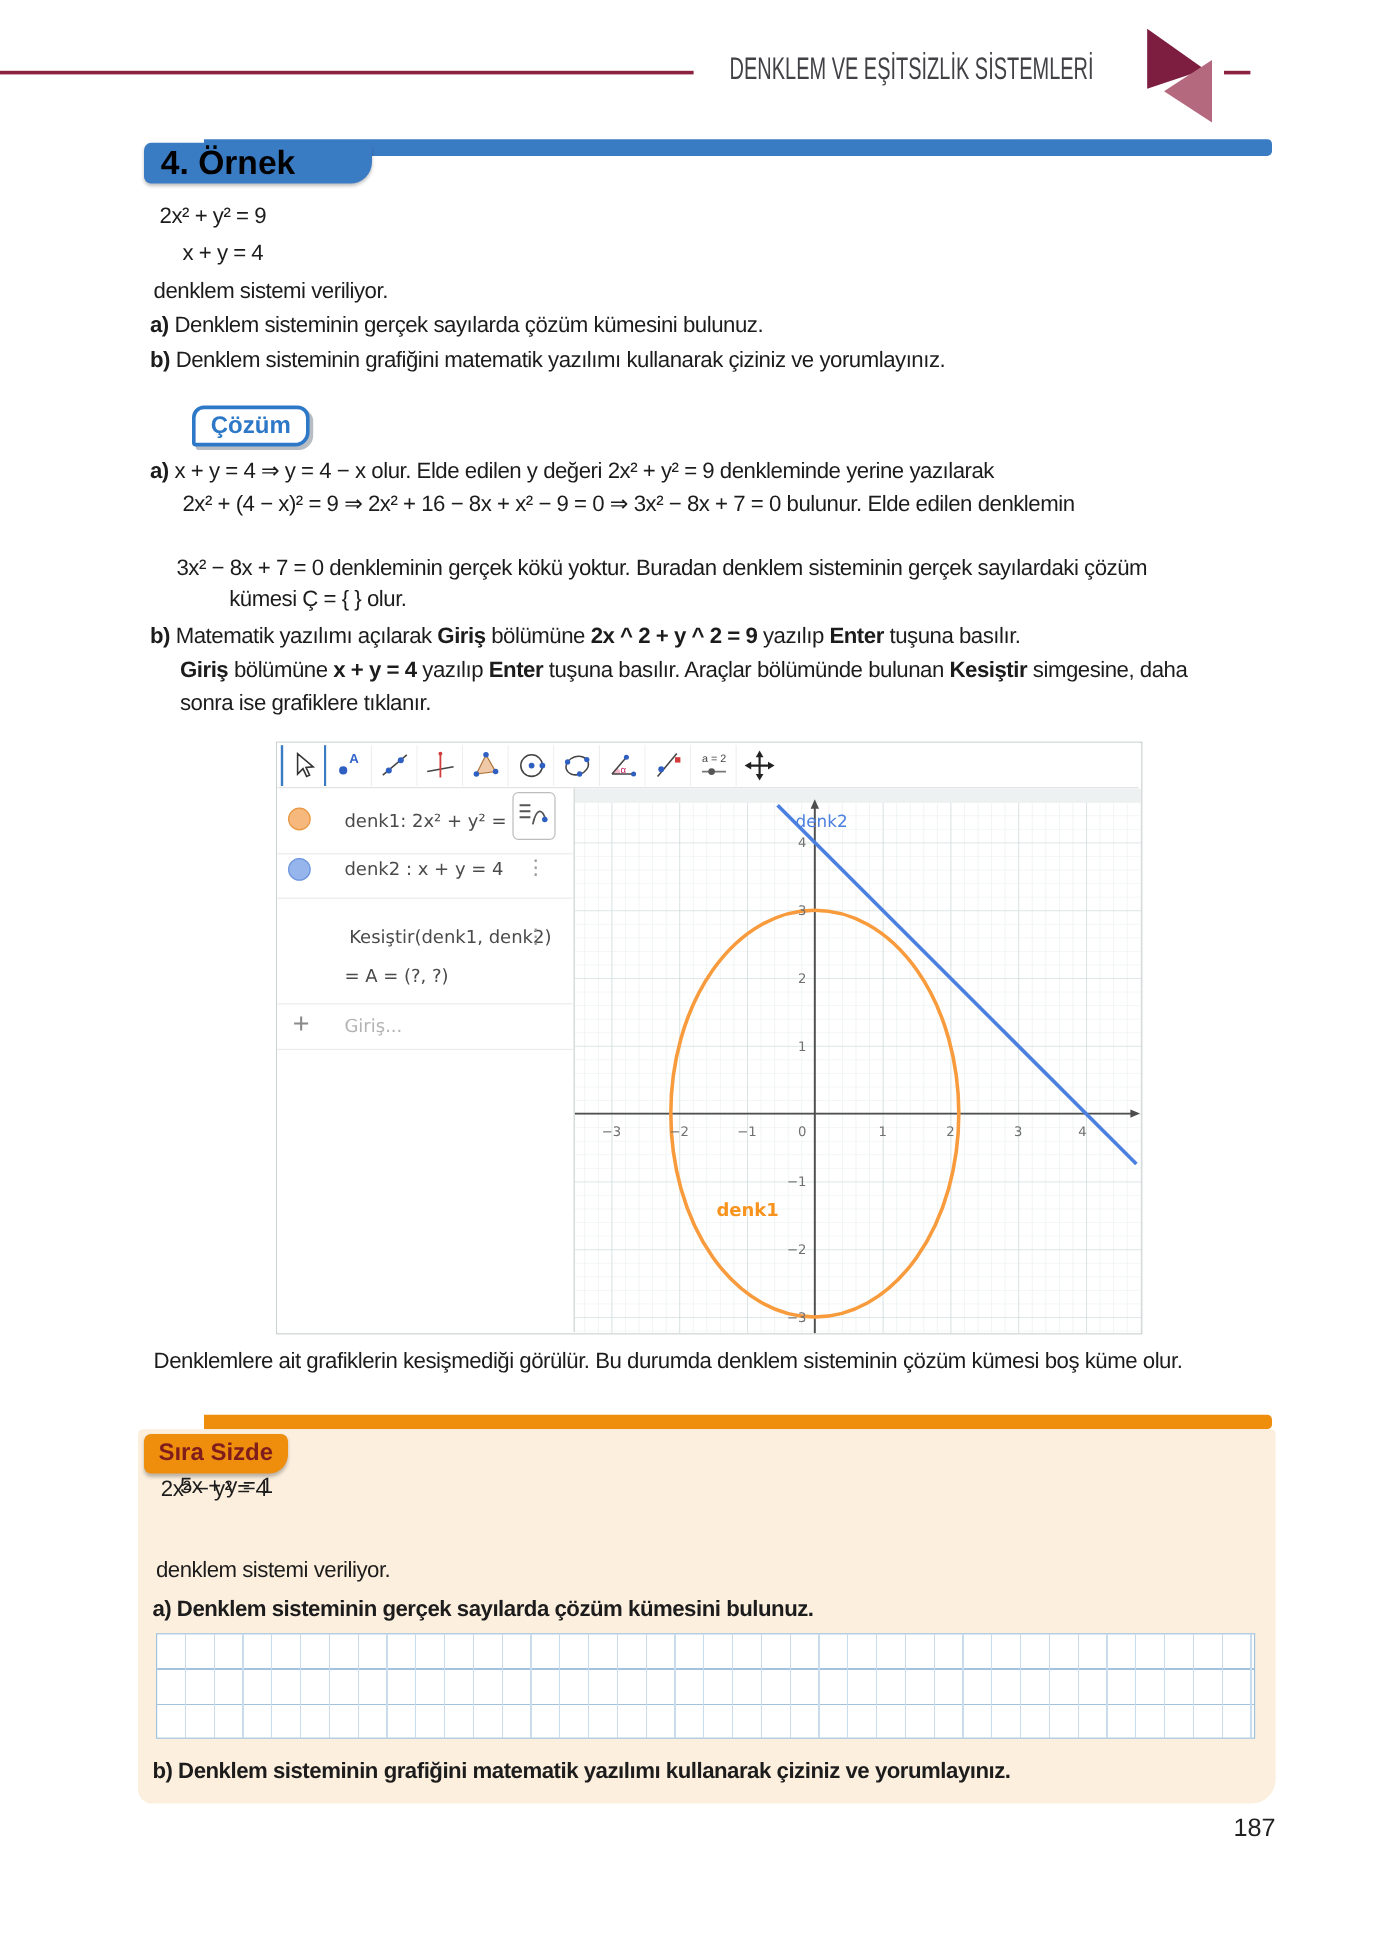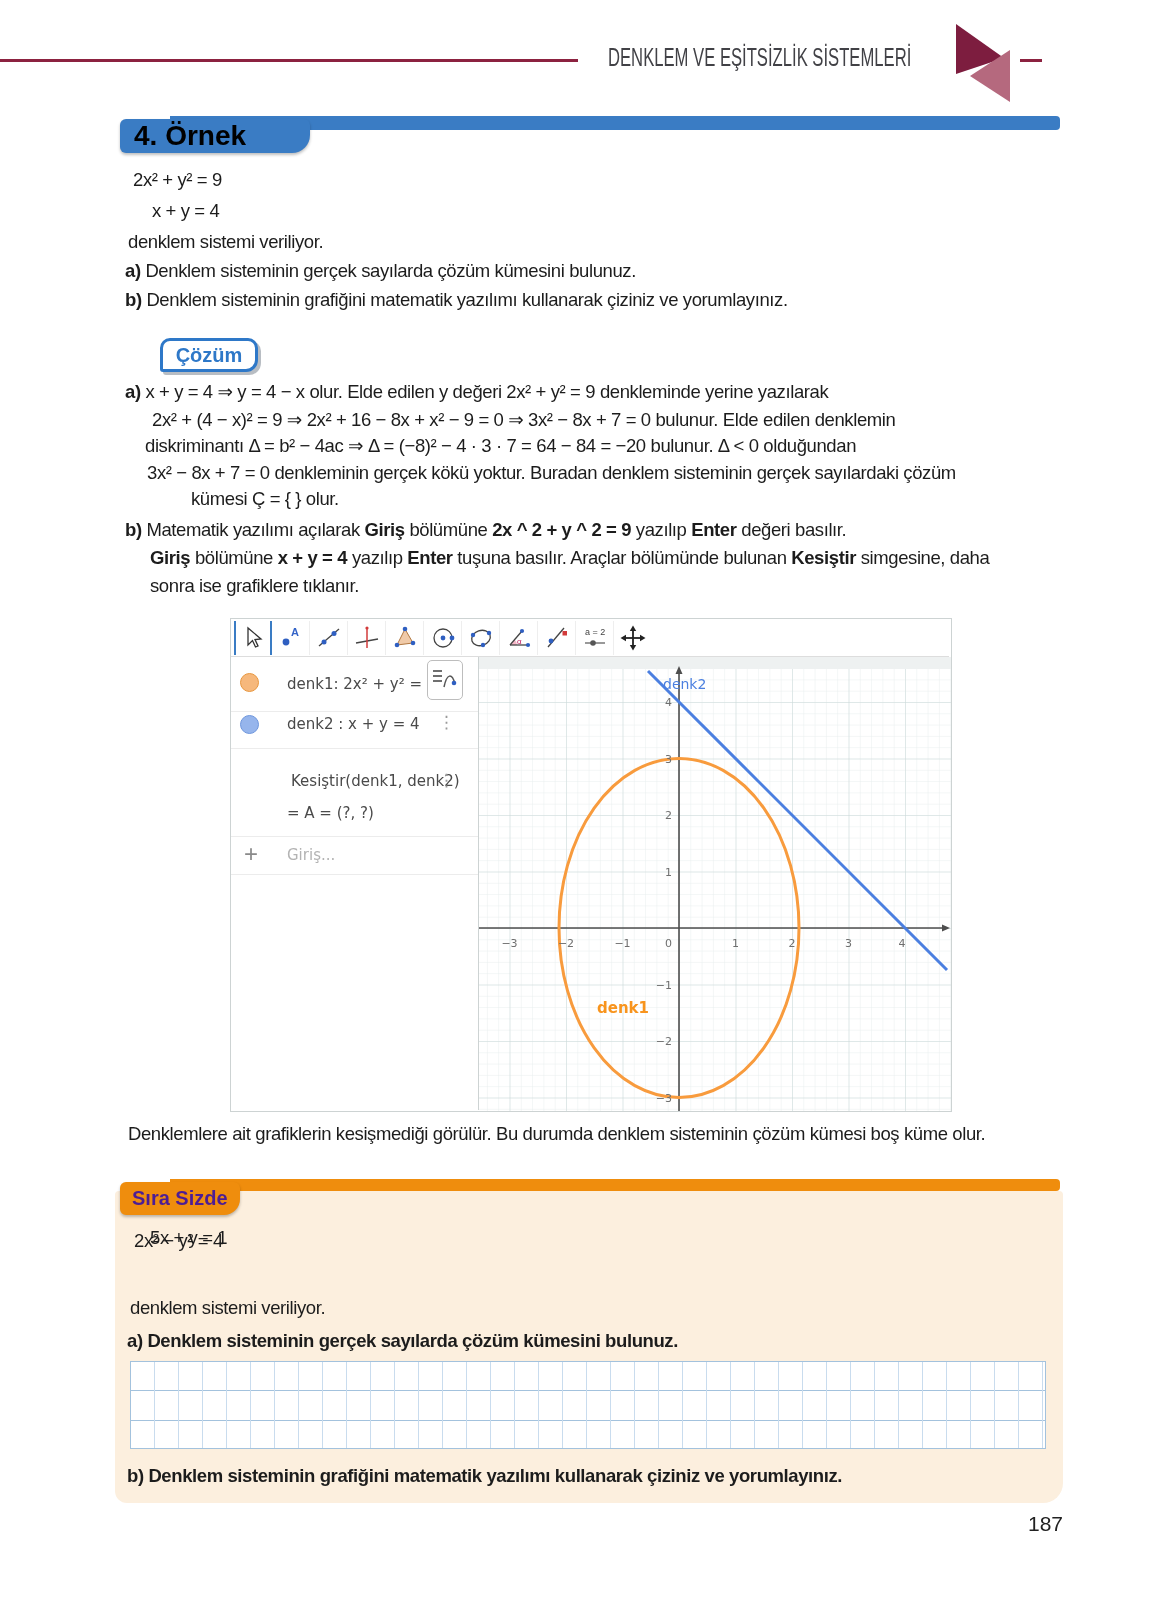--- a/index.html
+++ b/index.html
@@ -12,22 +12,22 @@
   .rule{background:#8c2240;height:3px;}
   .title{font-size:26px;color:#414146;white-space:nowrap;transform:scaleX(0.64);transform-origin:left center;}
   
   .pill-blue{background:#3a7cc4;border-radius:6px 6px 18px 6px;color:#000000;font-weight:bold;font-size:28px;
              line-height:34px;padding-left:14px;box-shadow:0 2px 3px rgba(0,0,0,.25);}
   .bar-blue{background:#3a7cc4;height:14px;border-radius:0 4px 4px 0;}
   .pill-cozum{background:#fff;border:3px solid #2e78c8;border-radius:10px 10px 12px 3px;color:#2e78c8;
               font-weight:bold;font-size:20px;line-height:28px;text-align:center;
               box-shadow:3px 3px 0 rgba(125,135,145,.55);margin-left:40px;}
   .bar-orange{background:#ef8d0d;height:12px;border-radius:0 4px 4px 0;}
-  .pill-orange{background:#ef8d0d;border-radius:6px 6px 16px 6px;color:#4c1d95;font-weight:bold;font-size:20px;
-               line-height:33px;padding-left:12px;box-shadow:0 2px 3px rgba(0,0,0,.25);}
+  .pill-orange{background:#ef8d0d;border-radius:6px 6px 16px 6px;color:#7f1d1d;font-weight:bold;font-size:20px;
+               line-height:33px;padding-left:12px;box-shadow:0 2px 3px rgba(0,0,0,.25);margin-top:13px;}
   .peach{background:#fcefde;border-radius:4px 4px 20px 12px;}
   
   #gg{border:1px solid #cdd3d3;background:#fff;}
   .ggtoolbar{position:absolute;left:0;top:0;width:718px;height:38px;background:#fff;border-bottom:1px solid #ddd;display:flex;align-items:center;padding-left:3px;box-sizing:border-box;}
   .ggbtn{width:38px;height:34px;display:flex;align-items:center;justify-content:center;border-right:1px solid #eee;box-sizing:border-box;background:#fff;}
   .ggbtn.sel{border-left:2px solid #3a7cc4;border-right:2px solid #3a7cc4;}
   .ggalg{position:absolute;left:0;top:38px;width:248px;height:453px;background:#fff;border-right:1px solid #cdd3d3;box-sizing:border-box;}
   .ggrow{position:absolute;left:0;width:247px;border-bottom:1px solid #ececec;}
   .ggtext{font-family:"DejaVu Sans",sans-serif;font-size:15px;color:#4a4a4a;white-space:nowrap;}
   .ggfaint{font-family:"DejaVu Sans",sans-serif;font-size:15px;color:#b3b3b3;}
@@ -70,25 +70,24 @@
   <div class="abs t" style="left:128px;top:230px;">denklem sistemi veriliyor.</div>
   <div class="abs t" style="left:125px;top:259px;"><b>a)</b><span> Denklem sisteminin gerçek sayılarda çözüm kümesini bulunuz.</span></div>
   <div class="abs t" style="left:125px;top:288px;"><b>b)</b><span> Denklem sisteminin grafiğini matematik yazılımı kullanarak çiziniz ve yorumlayınız.</span></div>
 
   <div class="abs pill-cozum" style="left:120px;top:338px;width:92px;height:28px;">
     <span>Çözüm</span>
   </div>
 
   <div class="abs t" style="left:125px;top:380px;"><b>a)</b><span> x + y = 4 ⇒ y = 4 − x olur. Elde edilen y değeri 2x² + y² = 9 denkleminde yerine yazılarak</span></div>
   <div class="abs t" style="left:152px;top:408px;">2x² + (4 − x)² = 9 ⇒ 2x² + 16 − 8x + x² − 9 = 0 ⇒ 3x² − 8x + 7 = 0  bulunur. Elde edilen denklemin</div>
-  <div class="abs t" style="left:145px;top:434px;">diskriminantı  Δ = b² − 4ac ⇒ Δ = (−8)² − 4 · 3 · 7 = 64 − 84 = −20  bulunur.  Δ &lt; 0  olduğundan</div>
   <div class="abs t" style="left:147px;top:461px;">3x² − 8x + 7 = 0  denkleminin gerçek kökü yoktur. Buradan denklem sisteminin gerçek sayılardaki çözüm</div>
   <div class="abs t" style="left:147px;top:487px;margin-left:44px;">kümesi  Ç = {   }  olur.</div>
 
-  <div class="abs t" style="left:125px;top:518px;"><b>b)</b><span> Matematik yazılımı açılarak  </span><b>Giriş</b><span> bölümüne </span><b>2x ^ 2 + y ^ 2 = 9</b><span> yazılıp  </span><b>Enter</b><span> değeri basılır.</span></div>
+  <div class="abs t" style="left:125px;top:518px;"><b>b)</b><span> Matematik yazılımı açılarak  </span><b>Giriş</b><span> bölümüne </span><b>2x ^ 2 + y ^ 2 = 9</b><span> yazılıp  </span><b>Enter</b><span> tuşuna basılır.</span></div>
   <div class="abs t" style="left:150px;top:546px;"><b>Giriş</b><span> bölümüne </span><b>x + y = 4</b><span> yazılıp </span><b>Enter</b><span> tuşuna basılır. Araçlar bölümünde bulunan </span><b>Kesiştir</b><span> simgesine, daha</span></div>
   <div class="abs t" style="left:150px;top:574px;">sonra ise grafiklere tıklanır.</div>
 
   <div id="gg" class="abs" style="left:230px;top:618px;width:720px;height:492px;">
 
     <div class="ggtoolbar">
       <div class="ggbtn sel">
         <svg width="26" height="26" viewBox="0 0 26 26">
             <path d="M8 3 L8 20 L12.5 15.5 L15.5 22 L18 21 L15 14.5 L21 14 Z" fill="#fff" stroke="#333" stroke-width="1.3"></path>
           </svg>

